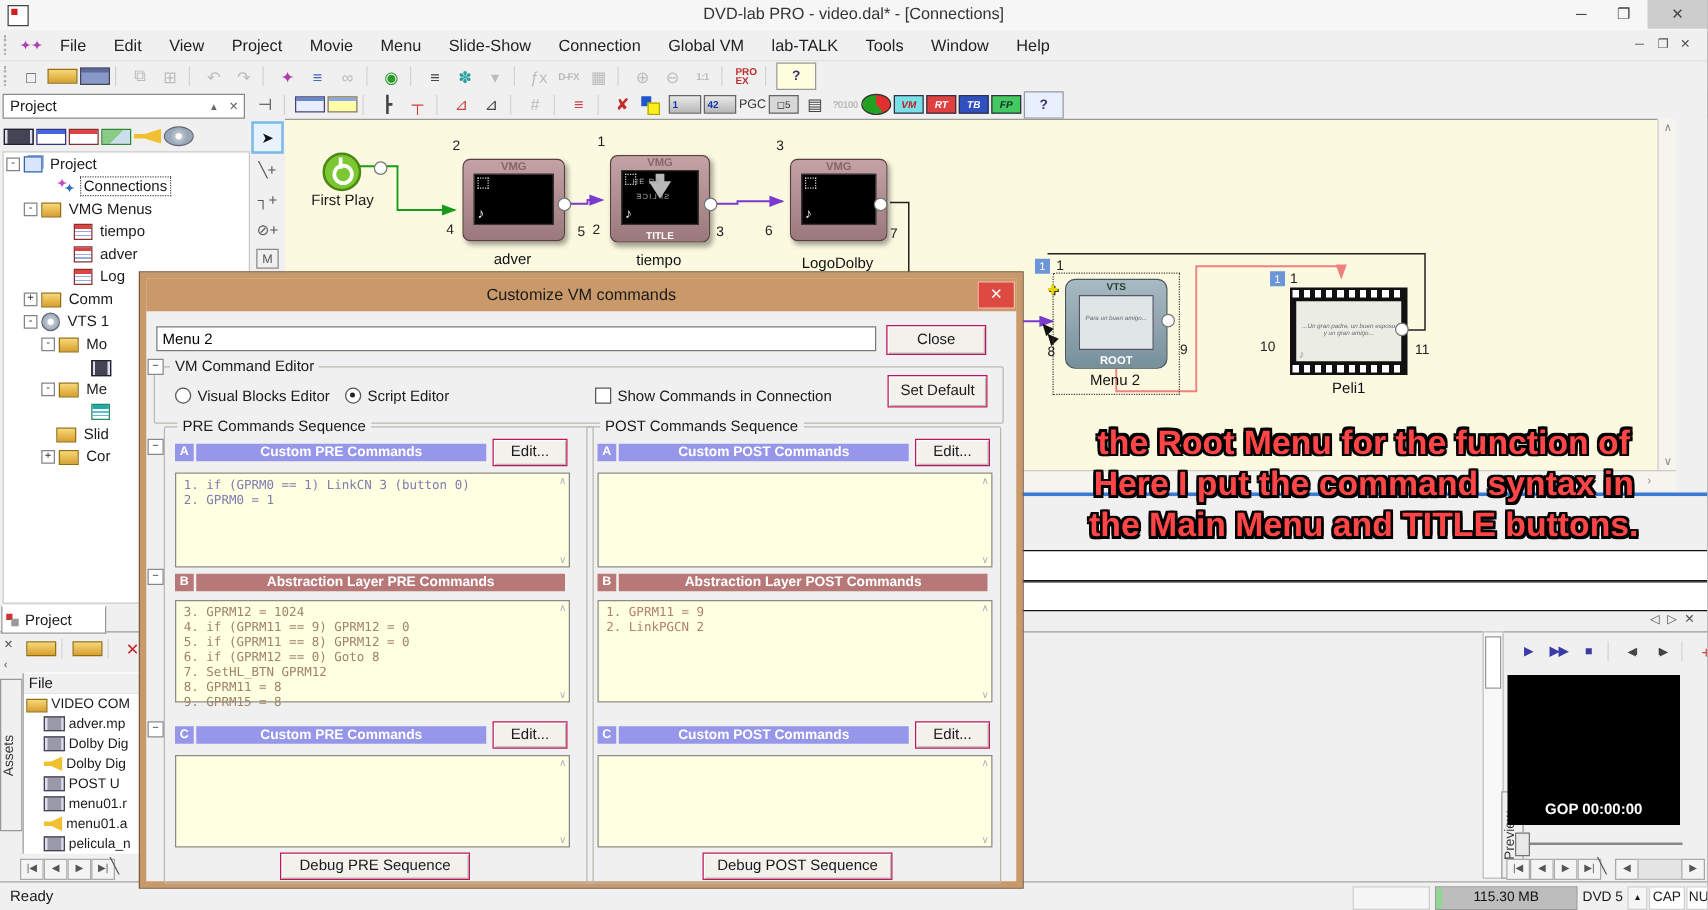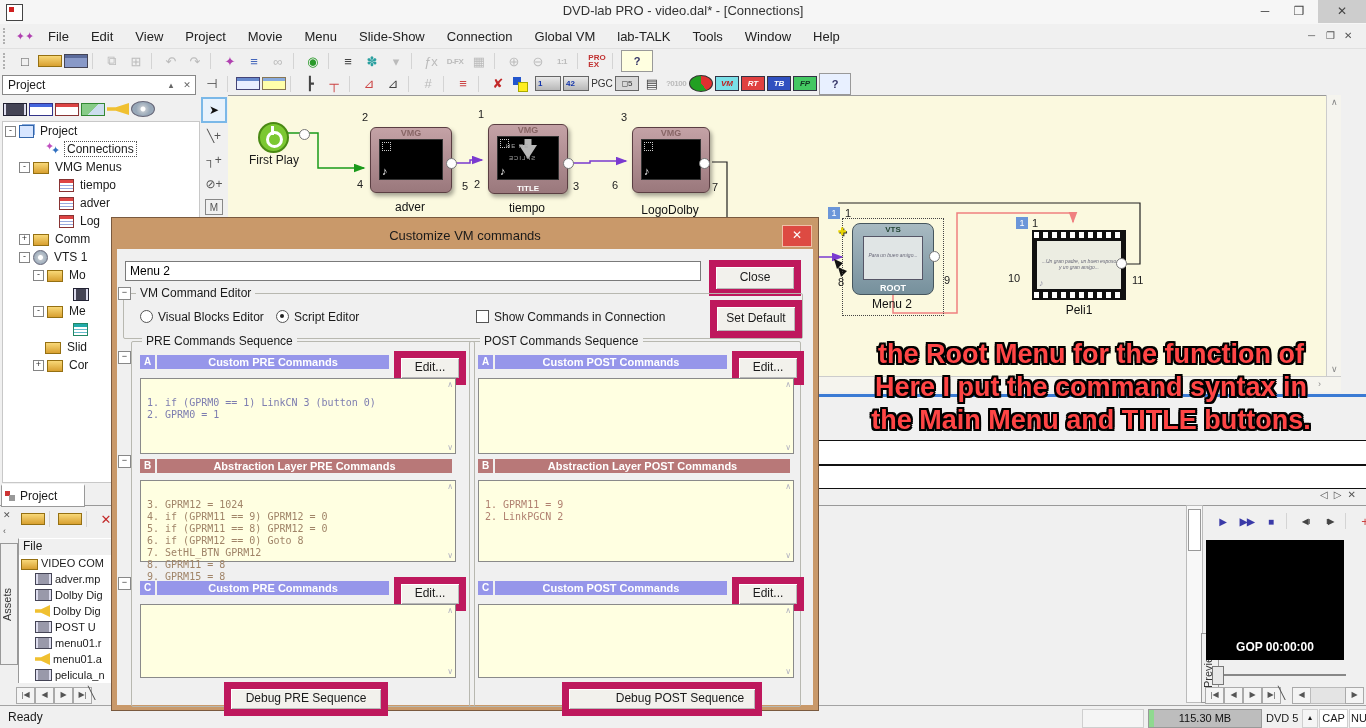--- a/index.html
+++ b/index.html
@@ -155,37 +155,37 @@
   .sizebar{background:linear-gradient(90deg,#8fd98f 0 5px,#bdbdbd 5px);border:1px solid #999;color:#111;}
   
   .dialog{left:112px;top:218px;width:706px;height:492px;z-index:10;background:#f0f0f0;
           border:5px solid #c9996a;outline:1px solid #7a5a3f;box-sizing:border-box;}
   .dlg-title{height:26px;background:#c9996a;text-align:center;font-size:13px;color:#1a1a1a;line-height:25px;position:relative;}
   .dlg-close{position:absolute;right:1px;top:2px;width:28px;height:20px;background:#dd4a42;border:1px solid #f0c0a8;
              color:#fff;text-align:center;line-height:18px;font-size:12px;}
   .dlg-body{position:relative;height:456px;}
   .field{position:absolute;background:#fff;border:1px solid #7a7a7a;font-size:12px;padding:0 4px;
          font-family:"Liberation Sans",sans-serif;}
-  .btn{position:absolute;background:#f2f1ec;border:7px solid #be185d;box-shadow:inset 1px 1px 0 #fff,inset -1px -1px 0 #b8b8b8;
+  .btn{position:absolute;background:#f2f1ec;border:1px solid #be185d;box-shadow:inset 1px 1px 0 #fff,inset -1px -1px 0 #b8b8b8;
        font-size:12px;text-align:center;}
   .grp{position:absolute;border:1px solid #b8b8b0;border-radius:2px;}
   .legend{position:absolute;top:-8px;left:10px;background:#f0f0f0;padding:0 4px;font-size:12px;}
   .minusbox{position:absolute;width:11px;height:11px;border:1px solid #888;background:#fff;font-size:9px;
             line-height:9px;text-align:center;color:#333;z-index:2;}
   .radio{display:inline-block;width:11px;height:11px;border:1px solid #555;border-radius:50%;background:#fff;
          vertical-align:-2px;margin-right:5px;position:relative;}
   .radio.on::after{content:"";position:absolute;left:3px;top:3px;width:4px;height:4px;border-radius:50%;background:#222;}
   .chk{display:inline-block;width:11px;height:11px;border:1px solid #555;background:#fff;vertical-align:-2px;margin-right:5px;}
   .sec-head{position:absolute;display:flex;align-items:center;height:15px;}
   .sbadge{width:15px;height:14px;color:#fff;font-size:10px;font-weight:bold;text-align:center;line-height:14px;margin-right:2px;}
   .sbar{height:14px;color:#fff;font-size:11px;font-weight:bold;text-align:center;line-height:14px;}
   .blue-s{background:#9696ea;}
   .rose-s{background:#b87878;}
   .code-area{position:absolute;background:#ffffe1;border:1px solid #8a8a8a;}
-  .code-area pre{margin:18px 6px;font-family:"DejaVu Sans Mono",monospace;font-size:10px;line-height:12px;}
+  .code-area pre{margin:4px 6px;font-family:"DejaVu Sans Mono",monospace;font-size:10px;line-height:12px;}
   .code-custom{color:#7d7db0;}
   .code-abs{color:#a08468;}
   .ca-up{position:absolute;right:2px;top:1px;font-size:8px;color:#b0b0c0;}
   .ca-dn{position:absolute;right:2px;bottom:1px;font-size:8px;color:#b0b0c0;}
 </style>
 </head>
 <body>
 
 <div id="app">
 
@@ -867,18 +867,18 @@
         <div class="sec-head" style="left:8px;top:238px;">
           <span class="sbadge blue-s">C</span>
           <span class="sbar blue-s" style="width:232px;">Custom POST Commands</span>
         </div>
         <span class="btn" style="left:262px;top:235px;width:58px;height:20px;line-height:19px;">Edit...</span>
         <div class="code-area" style="left:8px;top:262px;width:314px;height:72px;">
           <pre class="code-custom"></pre>
           <span class="ca-up">∧</span>
           <span class="ca-dn">∨</span>
         </div>
-        <span class="btn" style="left:92px;top:340px;width:150px;height:20px;line-height:19px;padding-left:36px;">Debug POST Sequence</span>
+        <span class="btn" style="left:92px;top:340px;width:150px;height:20px;line-height:19px;">Debug POST Sequence</span>
       </div>
     </div>
   </div>
 
 </div>
 
 </body></html>

